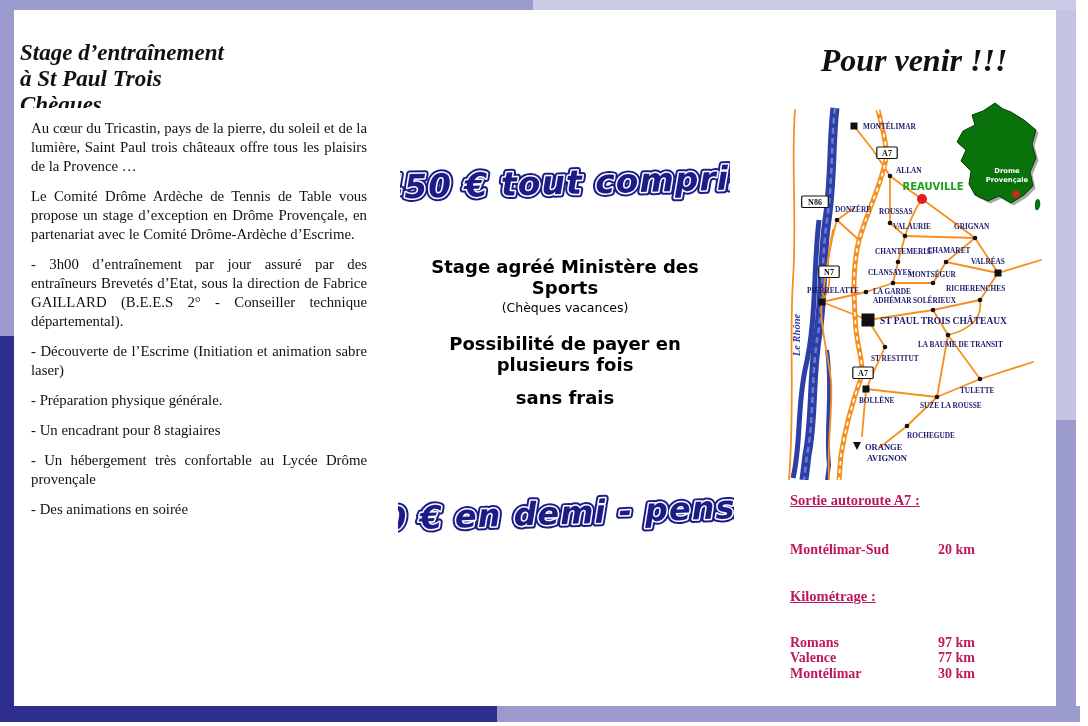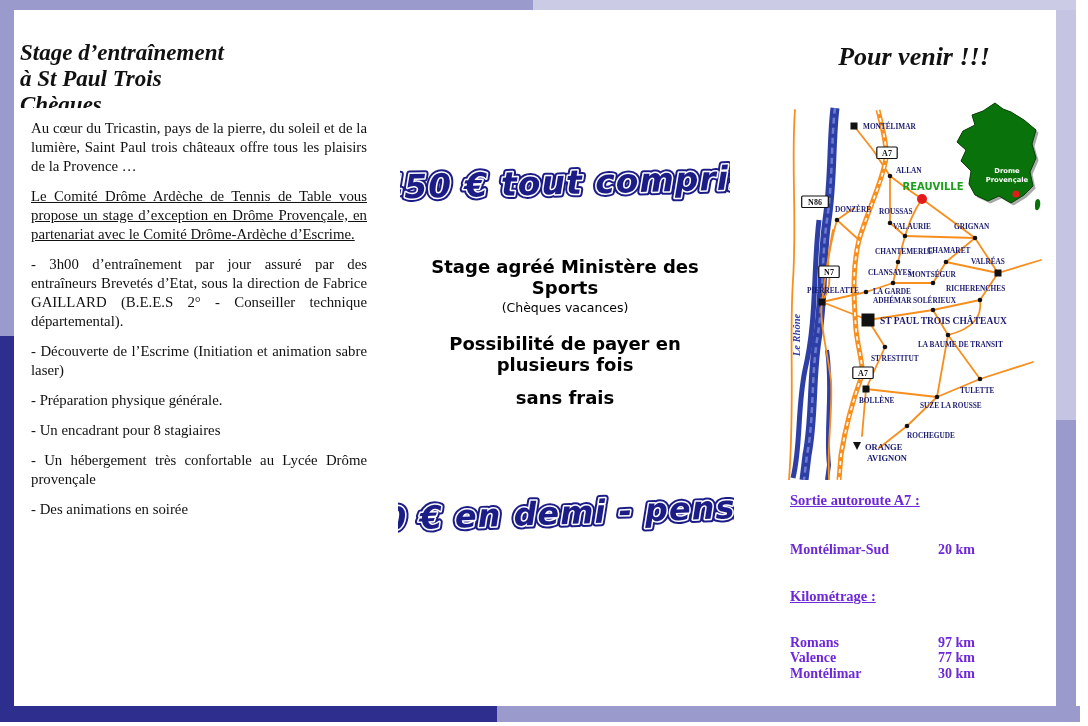--- a/index.html
+++ b/index.html
@@ -14,35 +14,35 @@
   .band-bottom-navy{left:0;top:706px;width:497px;height:16px;background:#2e2e8f;}
   .band-bottom-lav{left:497px;top:706px;width:583px;height:16px;background:#9a9acc;}
   .bar-right-top{left:1056px;top:10px;width:20px;height:410px;background:#c5c5e3;}
   .bar-right-bottom{left:1056px;top:420px;width:20px;height:302px;background:#9a9acc;}
 
   
   .panel-left{left:20px;top:40px;width:358px;}
   .left-title{height:68px;overflow:hidden;font-weight:bold;font-style:italic;
               font-size:23px;line-height:26px;color:#111;margin:0 0 6px 0;}
   .panel-left p{font-size:14.8px;line-height:19px;text-align:justify;color:#111;margin:11px;}
-  .mt8{margin-top:8px;} .mt9{margin-top:9px;text-decoration:underline;} .mt28{margin-top:28px;} .mt26{margin-top:26px;}
+  .mt8{margin-top:8px;} .mt9{margin-top:9px;} .mt28{margin-top:28px;} .mt26{margin-top:26px;}
   .mt14{margin-top:14px;} .mt10{margin-top:10px;}
   .bubble-450{left:400px;top:148px;width:330px;height:70px;}
   .bubble-330{left:398px;top:478px;width:336px;height:70px;}
   .mid-lines{left:400px;top:256px;width:330px;text-align:center;
              font-family:"DejaVu Sans",sans-serif;color:#000;}
   .mid-bold{font-weight:bold;font-size:18px;margin:0;}
   .mid-small{font-size:12.5px;margin:2px 0 0 0;}
   .gap26{margin-top:26px;} .gap18{margin-top:18px;} .gap4{margin-top:12px;}
 
   
   .right-title{left:783px;top:42px;width:262px;text-align:center;font-style:italic;
-               font-size:26px;color:#111;margin:0;}
+               font-size:32px;color:#111;margin:0;}
   .map-wrap{left:783px;top:100px;width:262px;height:380px;}
-  .info{left:790px;top:492px;width:270px;font-family:"Liberation Serif",serif;color:#6d28d9;}
+  .info{left:790px;top:492px;width:270px;font-family:"Liberation Serif",serif;color:#be185d;}
   .info-title{font-weight:bold;font-size:14.5px;text-decoration:underline;margin:0;}
   .info-row{display:flex;font-weight:bold;font-size:14px;line-height:15.5px;margin:0;}
   .info-row .lbl{width:148px;}
   .row-gap{margin-top:33px;} .row-gap2{margin-top:30px;}
   .bubble-text{font-family:"DejaVu Sans",sans-serif;font-weight:bold;font-style:italic;letter-spacing:1px;}
 </style>
 </head>
 <body>
 
 <div class="abs band-top-left"></div>

